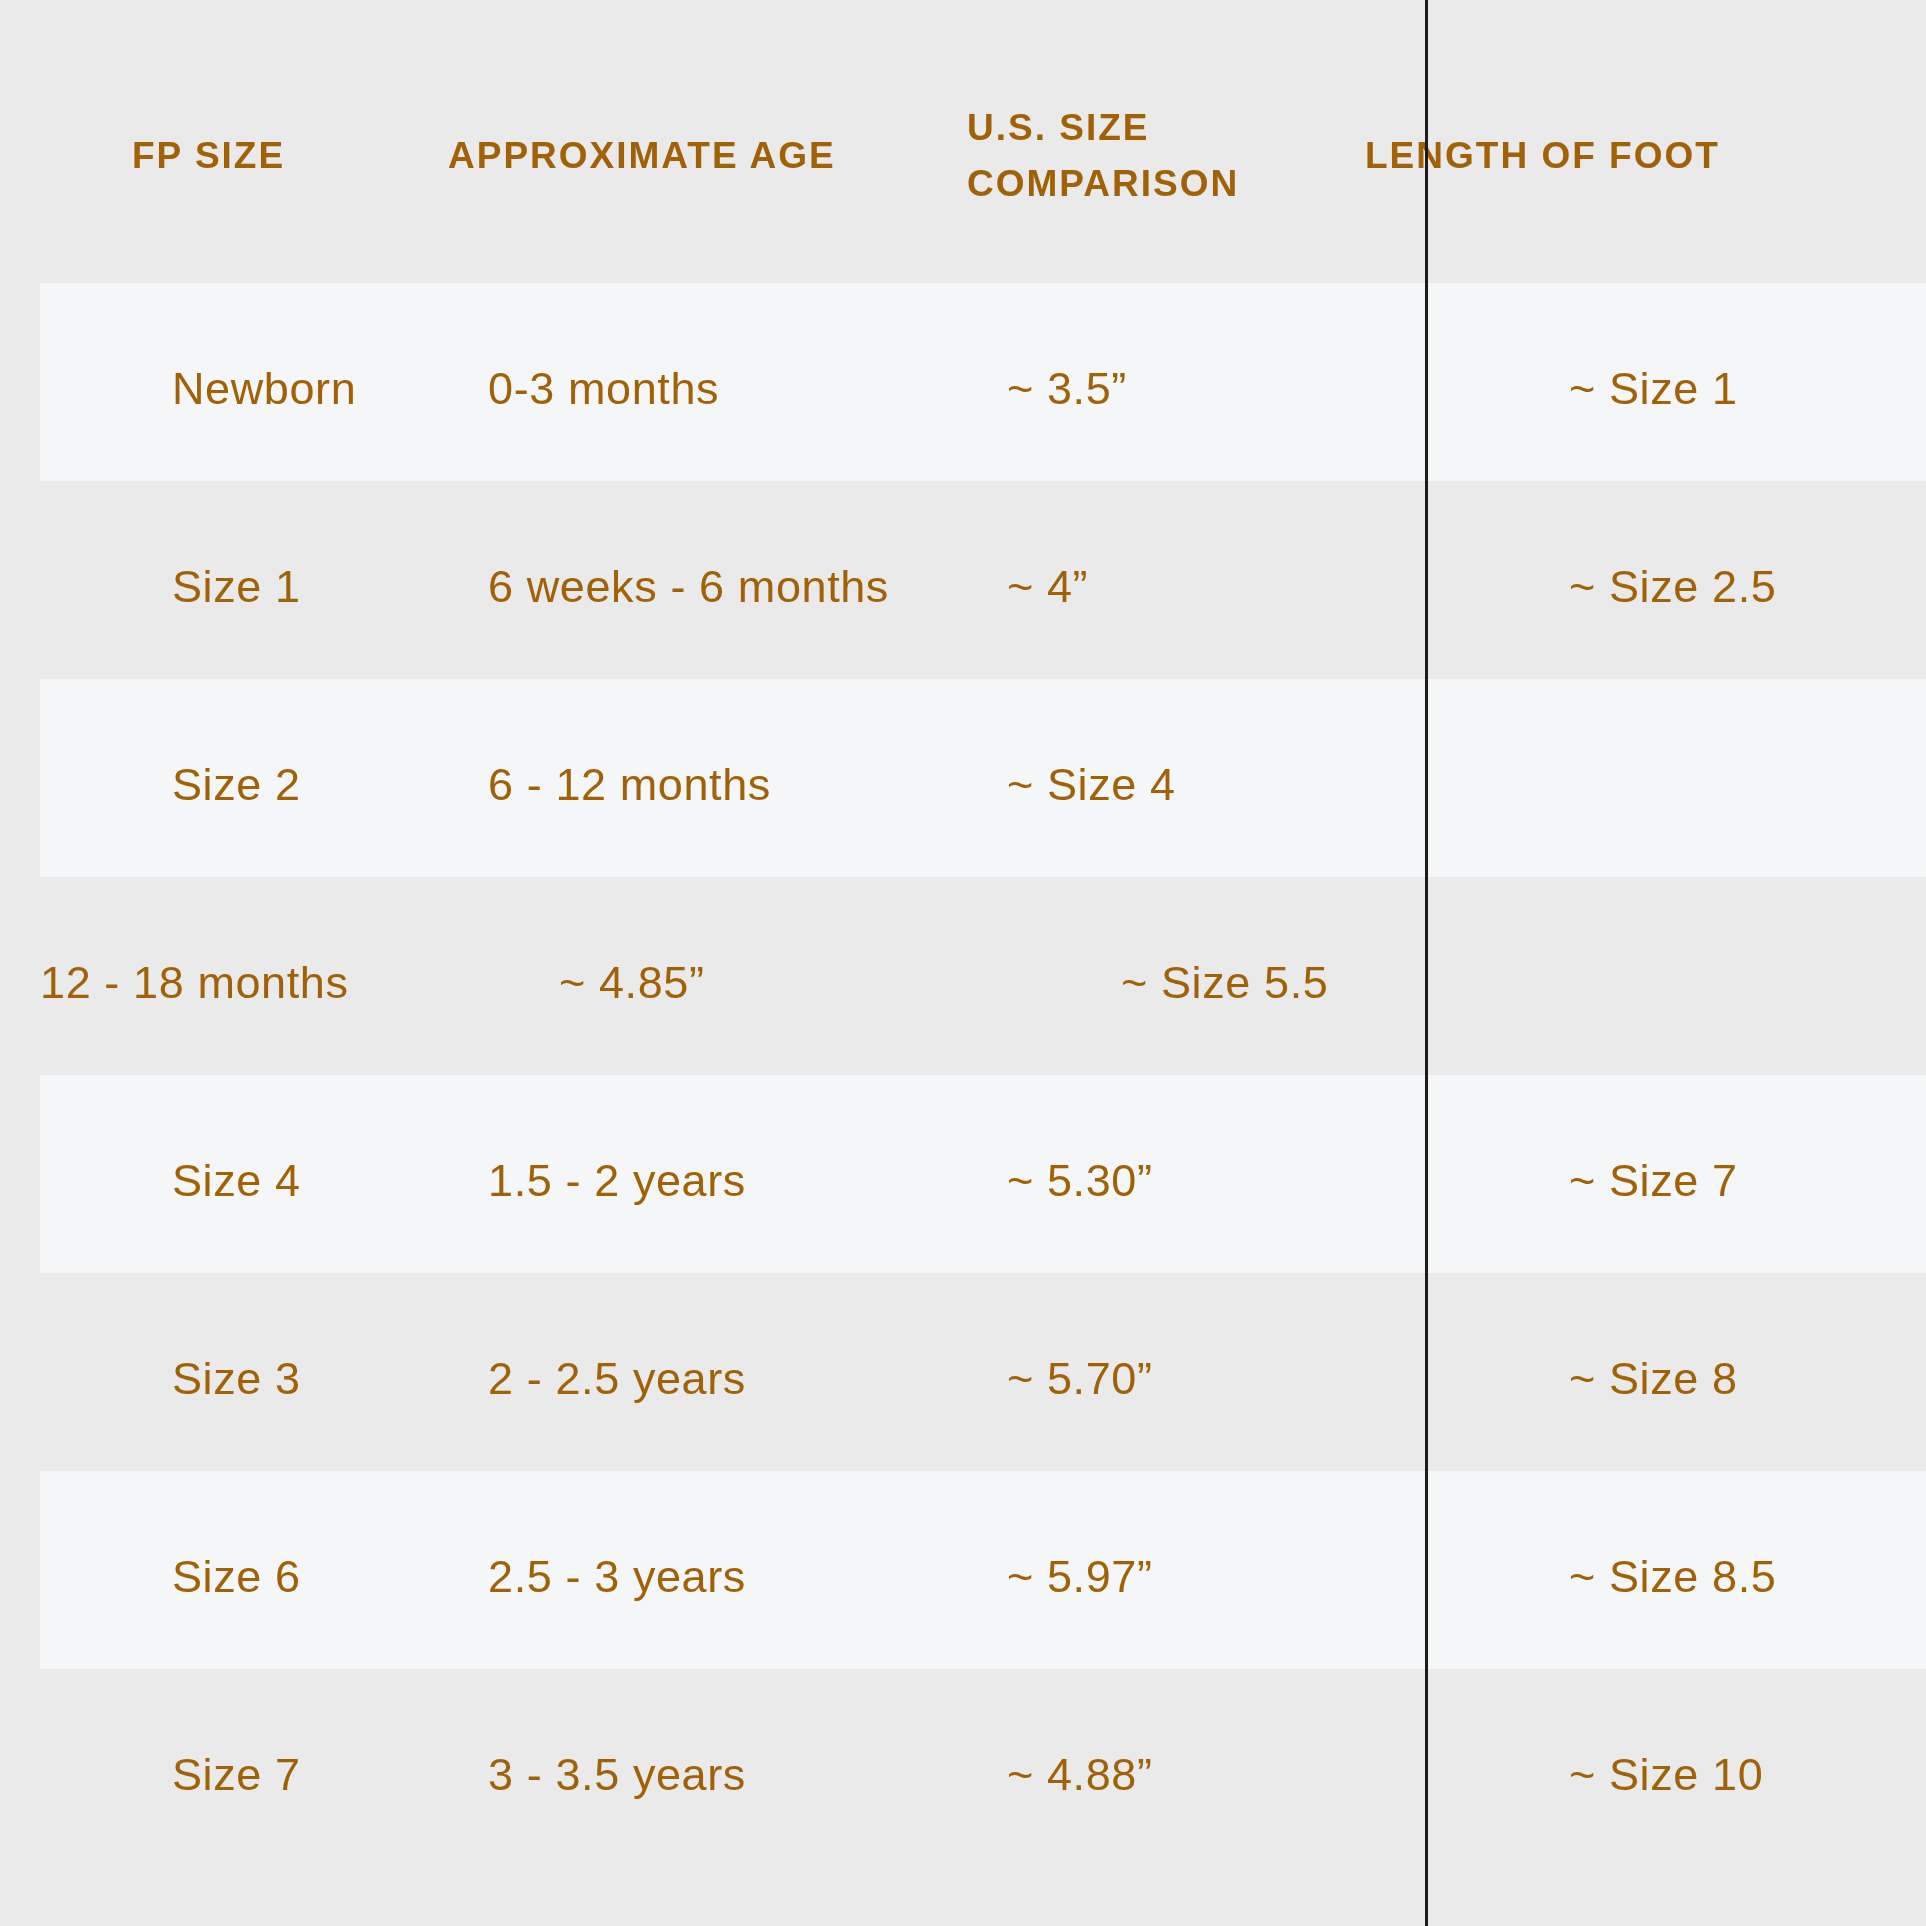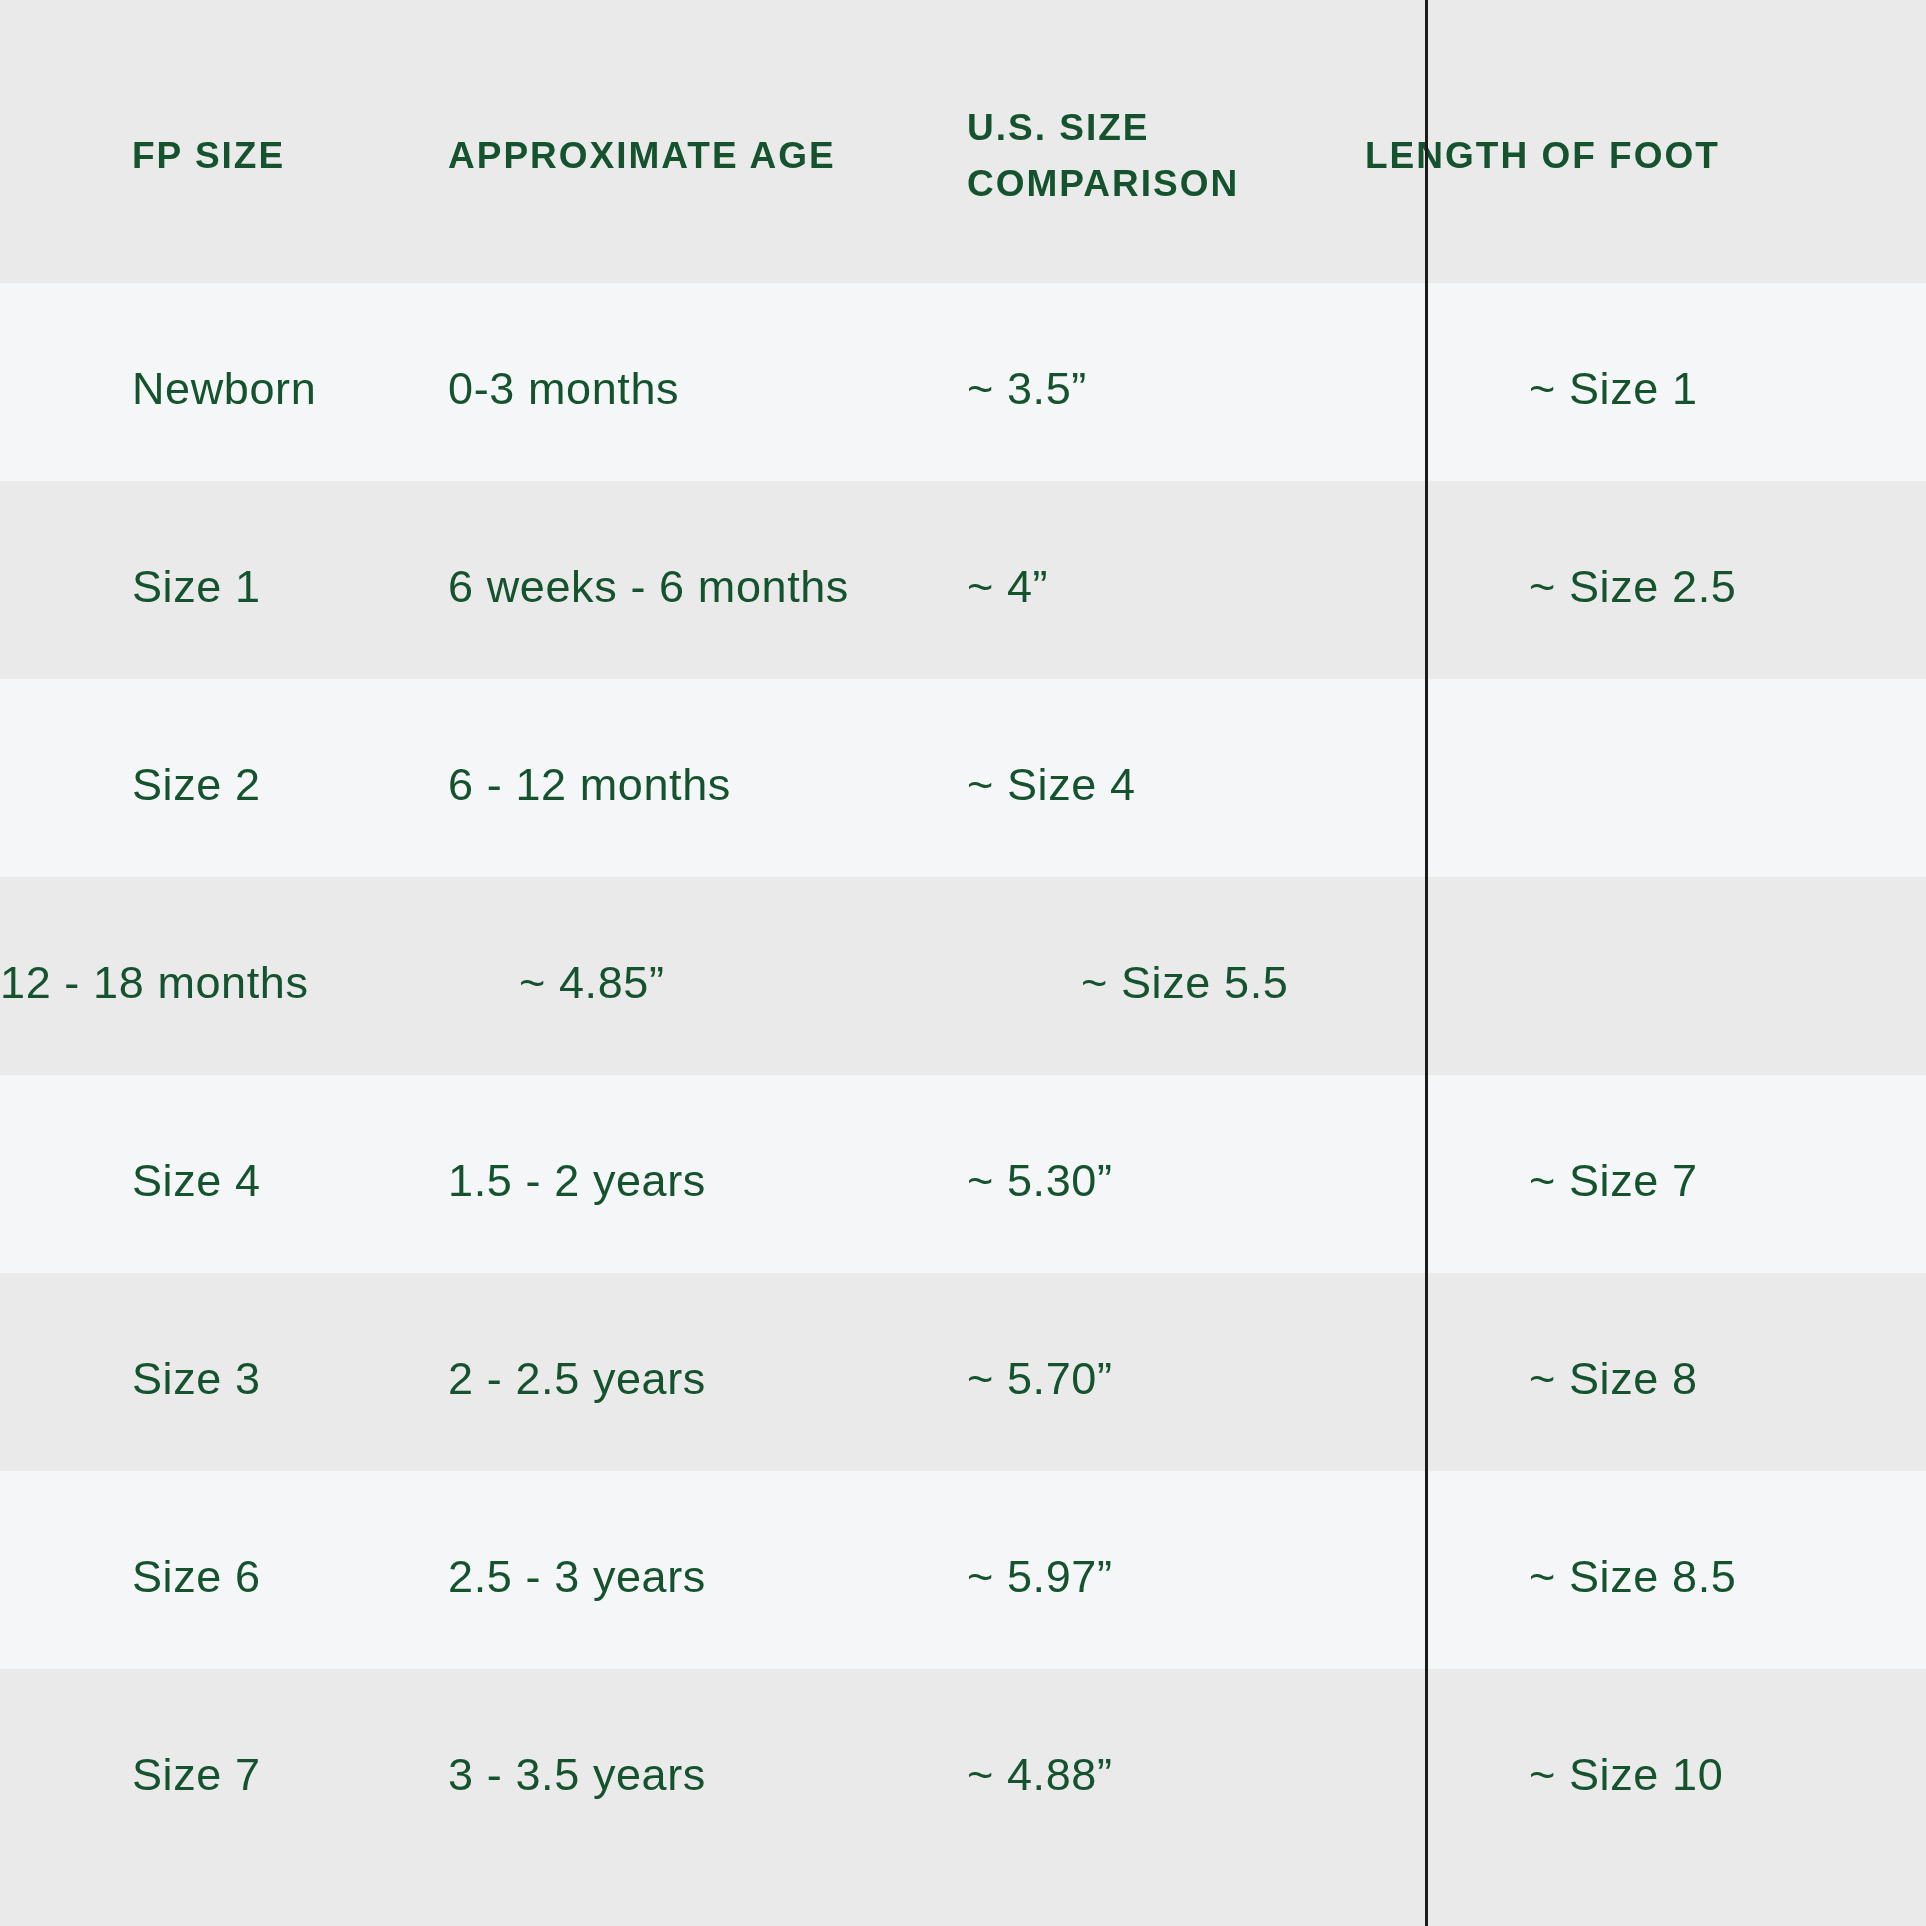--- a/index.html
+++ b/index.html
@@ -2,38 +2,39 @@
 <html><head>
 <meta charset="utf-8">
 <style>
   html, body { margin: 0; padding: 0; }
   .canvas {
     position: relative;
     width: 1927px;
     height: 1927px;
     background: #eaeaeb;
     font-family: "Liberation Sans", sans-serif;
-    color: #14532d;
+    color: #a16207;
     overflow: hidden;
   }
   .row { display: flex; align-items: center; box-sizing: border-box; }
   .header-row {
     height: 283px;
     padding-top: 28px;
     background: #eaeaeb;
     font-weight: bold;
     font-size: 37px;
     letter-spacing: 2px;
   }
   .body-row {
     height: 198px;
     padding-top: 14px;
     font-size: 45px;
     font-weight: 300;
     letter-spacing: 0.6px;
+    margin-left: 40px;
   }
   .light { background: #f5f6f8; }
   .dark  { background: #eaeaeb; }
   .cell { box-sizing: border-box; }
   .c1 { width: 448px; padding-left: 132px; }
   .c2 { width: 519px; }
   .c3 { width: 562px; }
   .c4 { flex: 1; }
   .wrap { display: inline-block; max-width: 337px; line-height: 1.5; }
   .divider {

